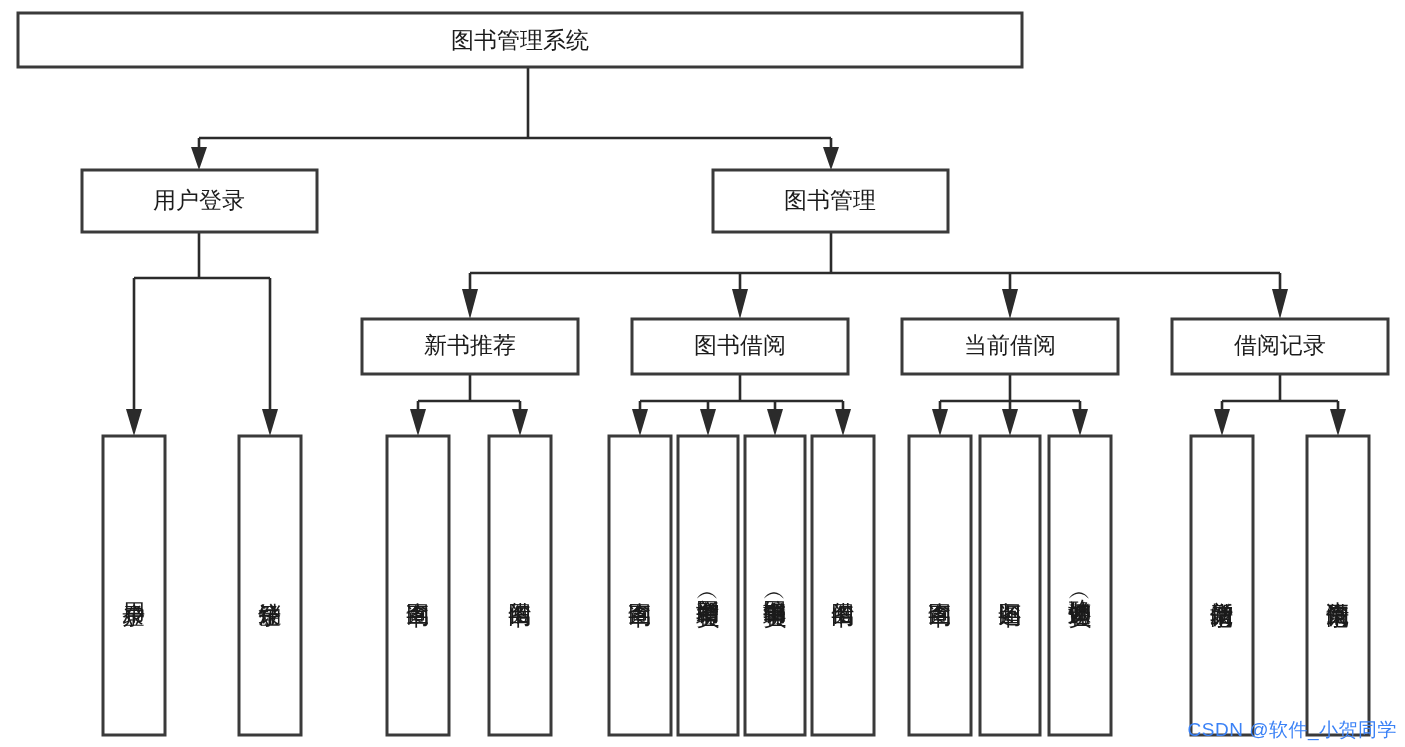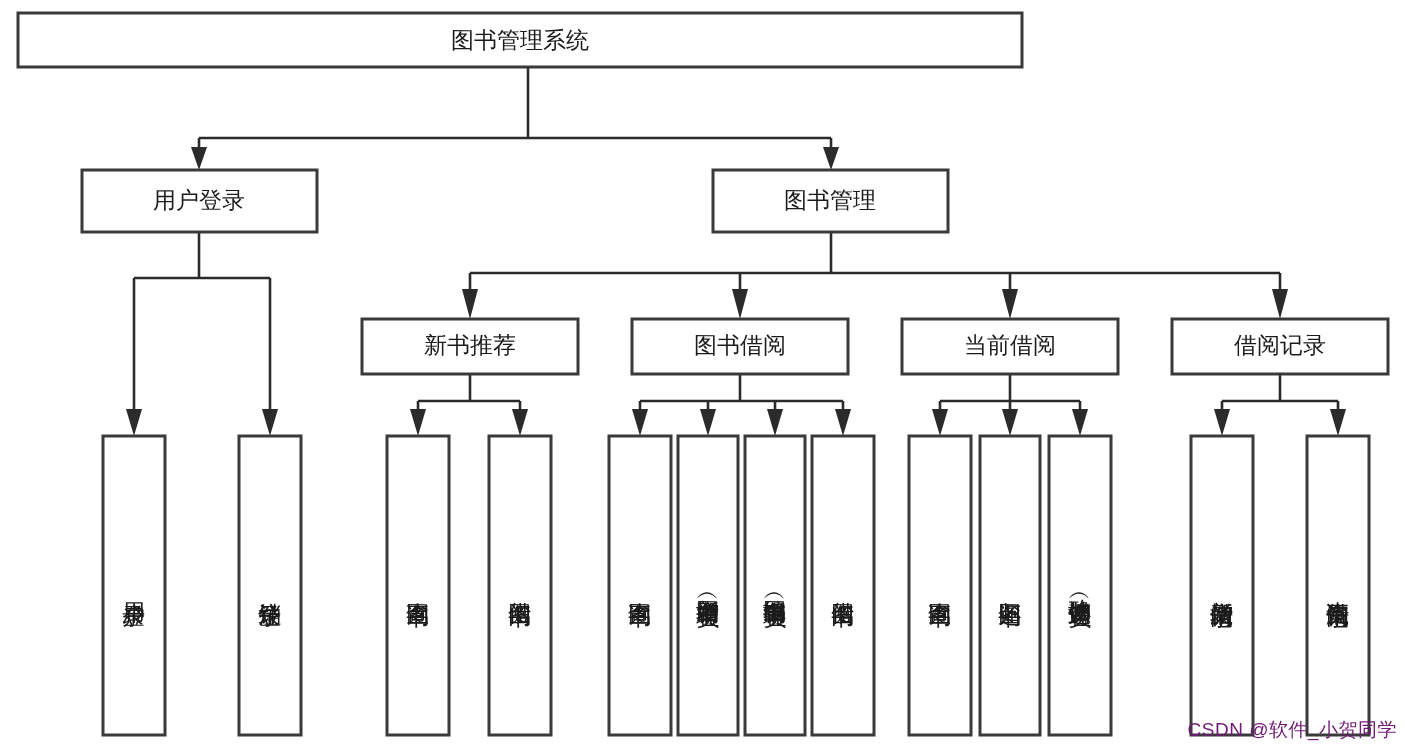--- a/index.html
+++ b/index.html
@@ -65,21 +65,21 @@
     align-items: center;
     justify-content: center;
     pointer-events: none;
   }
   .watermark {
     position: absolute;
     right: 8px;
     bottom: 4px;
     font-family: "Liberation Sans", "DejaVu Sans", sans-serif;
     font-size: 19px;
-    color: #701a75;
+    color: #3b82f6;
     letter-spacing: 0.5px;
     white-space: nowrap;
   }
 </style>
 </head>
 <body>
 
 <svg id="diagram" viewBox="0 0 1405 747">
 
   <g>

